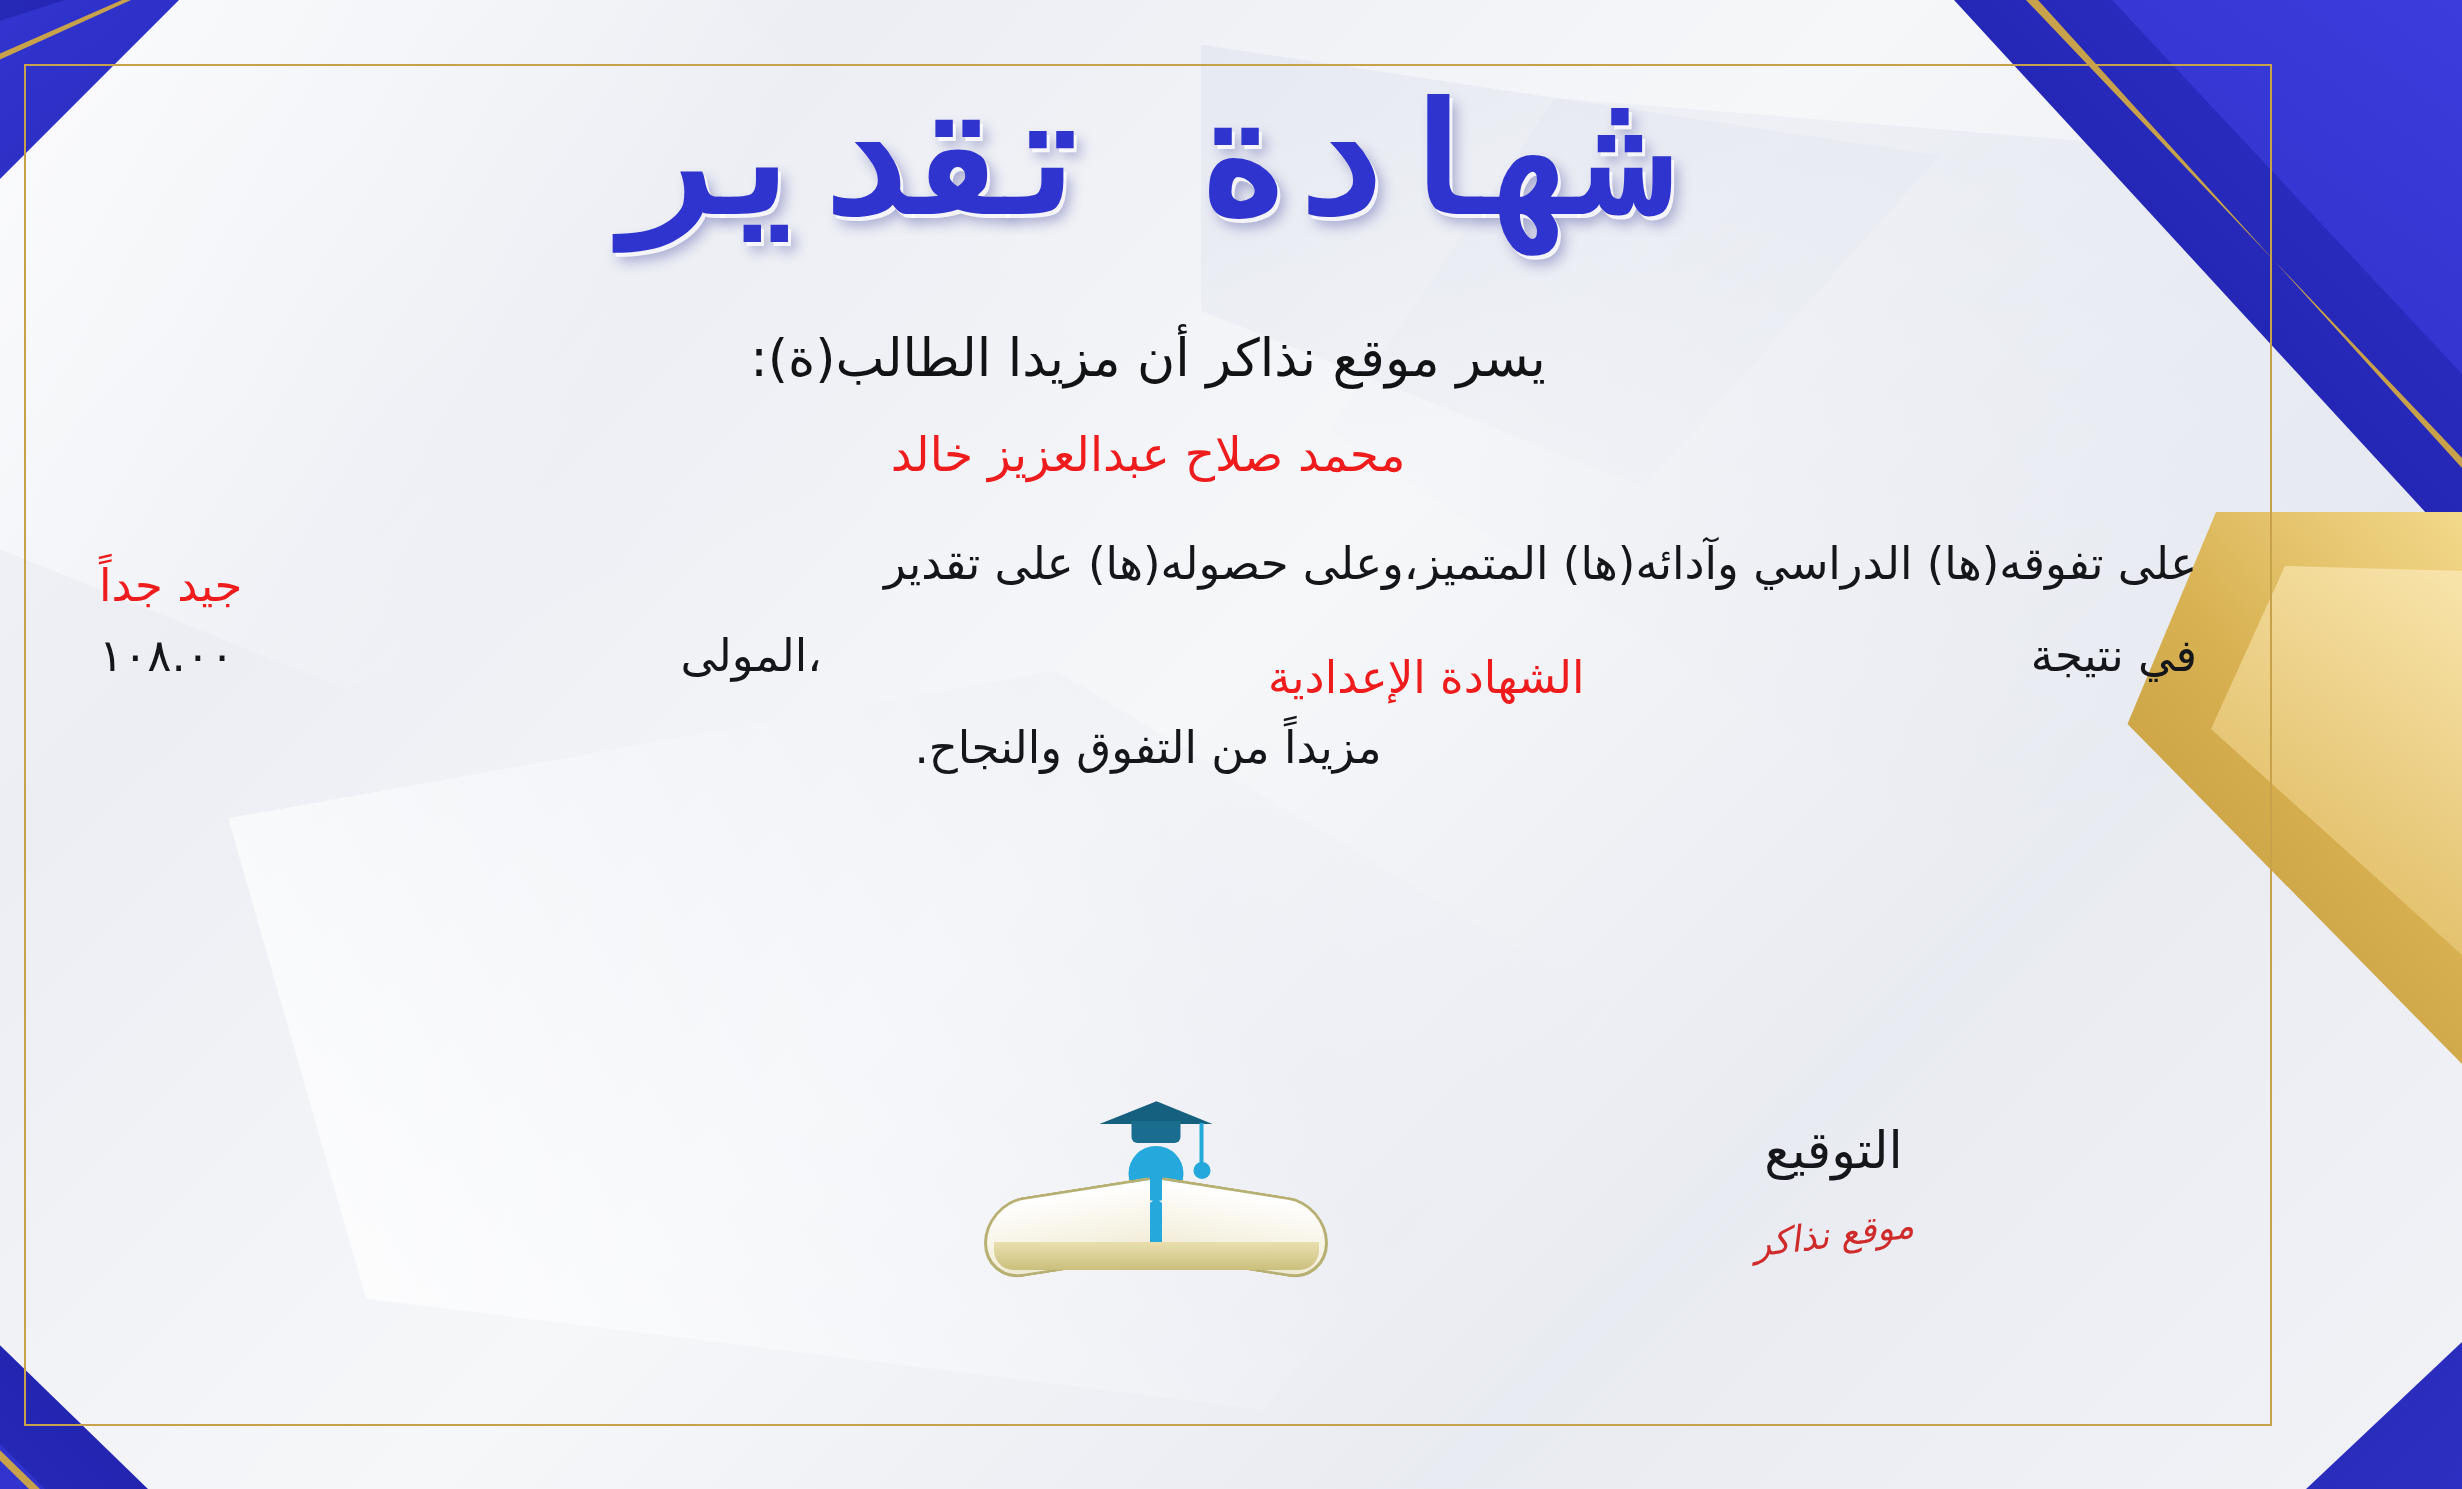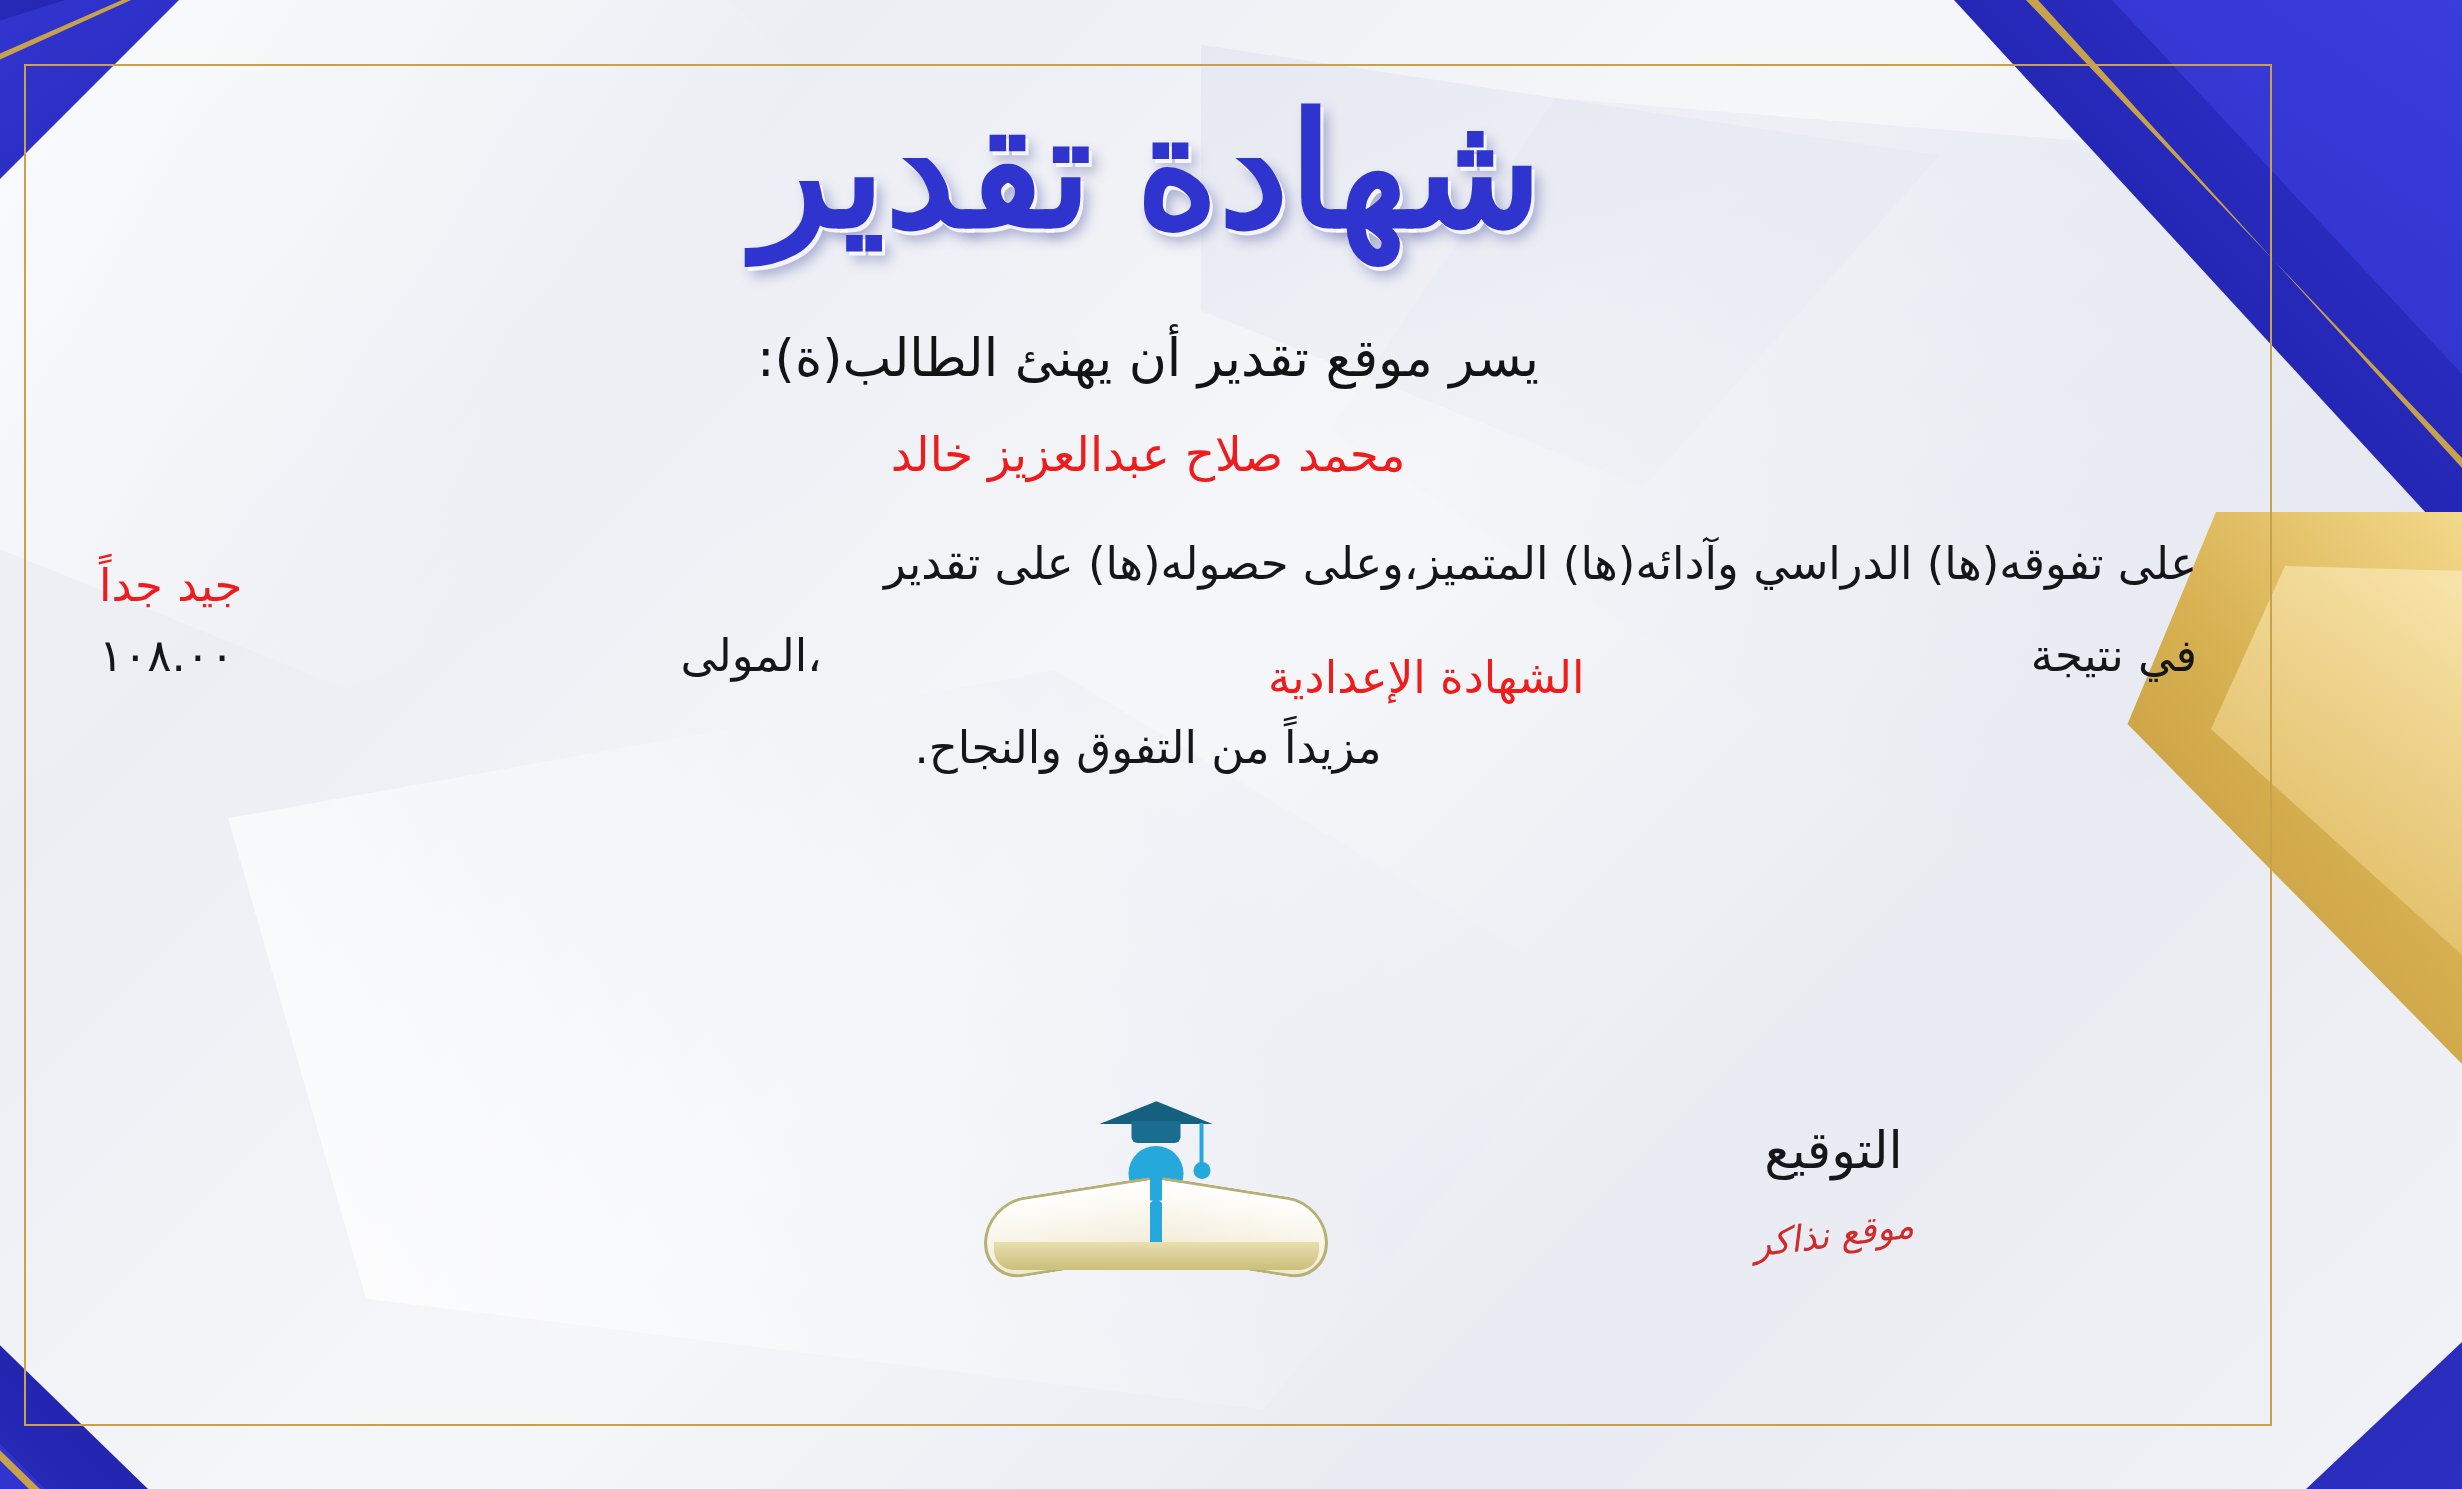--- a/index.html
+++ b/index.html
@@ -150,21 +150,21 @@
   .content {
     position: absolute;
     left: 190px; top: 64px; right: 190px; bottom: 64px;
     display: flex;
     flex-direction: column;
     align-items: center;
   }
 
   .title {
     margin-top: 24.6px;
-    font-family: Liberation Sans, sans-serif;
+    font-family: Liberation Mono, monospace;
     font-size: 158px;
     line-height: 1.05;
     font-weight: bold;
     color: #2f34cf;
     text-shadow:
       3px 3.9px 0 rgba(255,255,255,0.85),
       6.9px 8.9px 12.8px rgba(40,44,140,0.35);
     letter-spacing: -3px;
     white-space: nowrap;
   }
@@ -385,21 +385,21 @@
   <div class="corner br">
     <div class="blue-a"></div>
   </div>
 
   <div class="gold-frame"></div>
 
   <div class="content">
 
     <div class="title">شهادة تقدير</div>
 
-    <div class="greeting">يسر موقع تقدير أن يهنئ الطالب(ة):</div>
+    <div class="greeting">يسر موقع نذاكر أن مزيدا الطالب(ة):</div>
 
     <div class="student-name">محمد صلاح عبدالعزيز خالد</div>
 
     <div class="body-block">
 
       <span class="line l1">
         <span>على تفوقه(ها) الدراسي وآدائه(ها) المتميز،وعلى حصوله(ها) على تقدير</span>
         <span class="hl-red">جيد جداً</span>
       </span>
 

